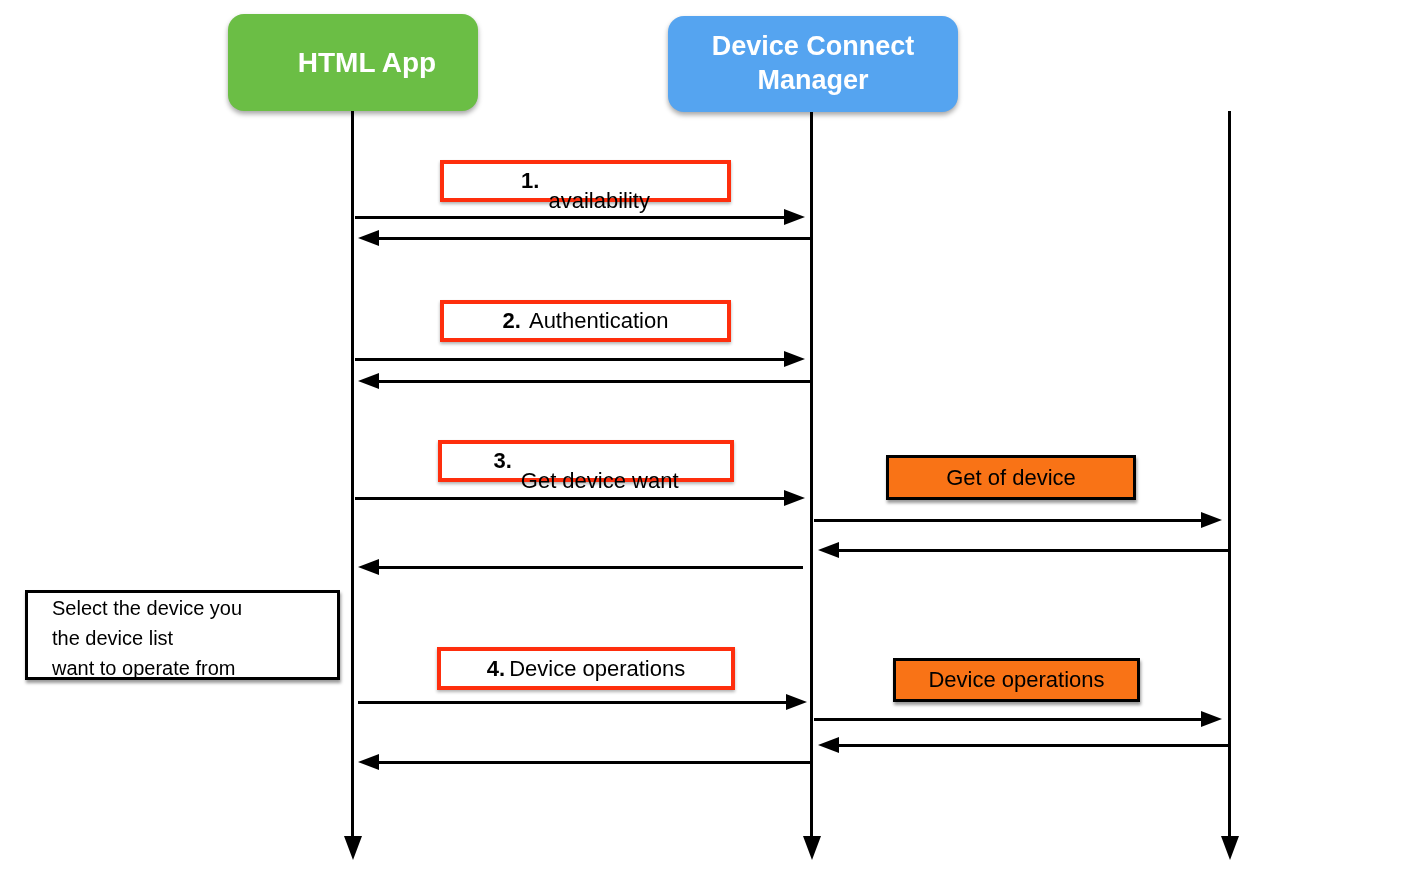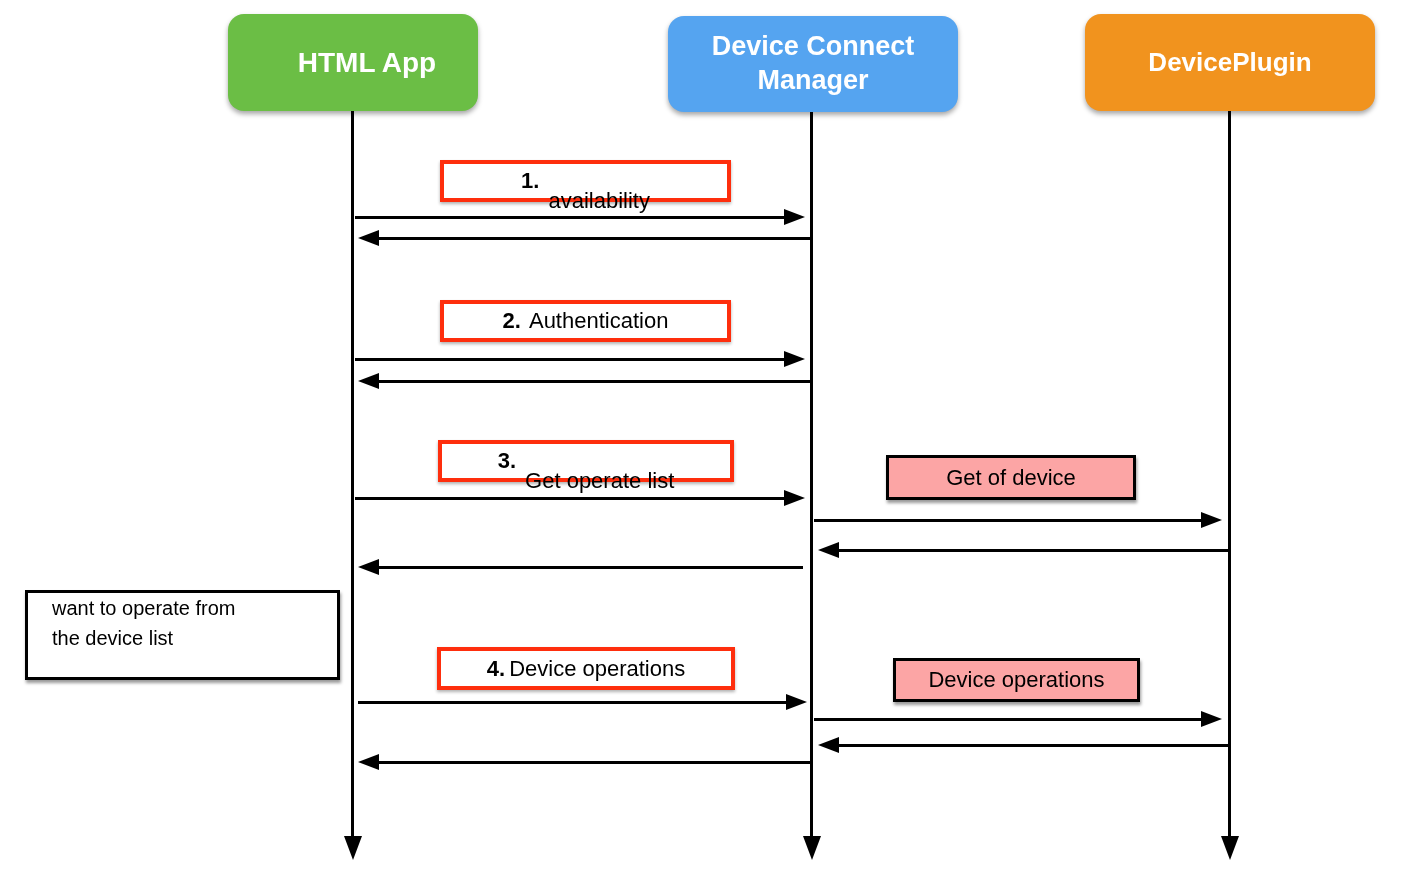--- a/index.html
+++ b/index.html
@@ -33,43 +33,40 @@
   .msg-label{
     position:absolute;display:flex;align-items:center;justify-content:center;
     background:#fff;border:4px solid #fe2e0d;box-sizing:border-box;
     font-size:22px;box-shadow:0 2px 3px rgba(0,0,0,.3);white-space:nowrap;
   }
   .msg-label .num{font-weight:700;}
   .gap-md{margin-left:9px;margin-top:40px;} .gap-lg{margin-left:8px;} .gap-sm{margin-left:4px;}
   
   .call-label{
     position:absolute;display:flex;align-items:center;justify-content:center;
-    background:#fca5a5;border:3px solid #000;box-sizing:border-box;font-size:22px;
+    background:#f97316;border:3px solid #000;box-sizing:border-box;font-size:22px;
     box-shadow:1px 3px 3px rgba(0,0,0,.4);white-space:nowrap;
   }
   
   .note{
     position:absolute;background:#fff;border:3px solid #000;box-sizing:border-box;
     font-size:20px;line-height:30px;padding:0 0 0 24px;box-shadow:1px 3px 3px rgba(0,0,0,.4);
   }
   .fs28{font-size:28px;} .fs27{font-size:27px;} .fs26{font-size:26px;}
 </style>
 </head>
 <body>
 
 <div id="canvas">
 
   <div class="actor fs28" style="left: 228px; top: 14px; width: 250px; height: 97px; background: rgb(107, 190, 69); padding-left: 40px;">
     <span>HTML App</span>
   </div>
   <div class="actor fs27" style="left: 668px; top: 16px; width: 290px; height: 96px; background: rgb(85, 164, 240);">
     <span>Device Connect Manager</span>
-  </div>
-  <div class="actor fs26" style="left: 1085px; top: 14px; width: 290px; height: 97px; background: rgb(241, 147, 30);">
-    <span>DevicePlugin</span>
   </div>
 
   <div class="lifeline" style="left:351px;top:111px;height:725px;"></div>
   <div class="lifeline-head" style="left:344px;top:836px;"></div>
   <div class="lifeline" style="left:810px;top:112px;height:724px;"></div>
   <div class="lifeline-head" style="left:803px;top:836px;"></div>
   <div class="lifeline" style="left:1228px;top:111px;height:725px;"></div>
   <div class="lifeline-head" style="left:1221px;top:836px;"></div>
 
   <div class="msg-label" style="left: 440px; top: 160px; width: 291px; height: 42px; border-color: rgb(254, 46, 13);">
@@ -81,34 +78,35 @@
 
   <div class="msg-label" style="left: 440px; top: 300px; width: 291px; height: 42px; border-color: rgb(254, 46, 13);">
     <span class="num">2.</span>
     <span class="gap-lg">Authentication</span>
   </div>
   <div class="arrow right" style="left:355px;top:358px;width:429px;"></div>
   <div class="arrow left" style="left:379px;top:380px;width:431px;"></div>
 
   <div class="msg-label" style="left: 438px; top: 440px; width: 296px; height: 42px; border-color: rgb(254, 46, 13);">
     <span class="num">3.</span>
-    <span class="gap-md">Get operate list</span>
+    <span class="gap-md">Get device want</span>
   </div>
   <div class="arrow right" style="left:355px;top:497px;width:429px;"></div>
 
   <div class="call-label" style="left:886px;top:455px;width:250px;height:45px;">
     <span>Get of device</span>
   </div>
   <div class="arrow right" style="left:814px;top:519px;width:387px;"></div>
   <div class="arrow left" style="left:839px;top:549px;width:389px;"></div>
   <div class="arrow left" style="left:379px;top:566px;width:424px;"></div>
 
   <div class="note" style="left:25px;top:590px;width:315px;height:90px;">
+    <div>Select the device you</div>
+    <div>the device list</div>
     <div>want to operate from</div>
-    <div>the device list</div>
   </div>
 
   <div class="msg-label" style="left: 437px; top: 647px; width: 298px; height: 43px; border-color: rgb(254, 46, 13);">
     <span class="num">4.</span>
     <span class="gap-sm">Device operations</span>
   </div>
   <div class="arrow right" style="left:358px;top:701px;width:428px;"></div>
 
   <div class="call-label" style="left:893px;top:658px;width:247px;height:44px;">
     <span>Device operations</span>

